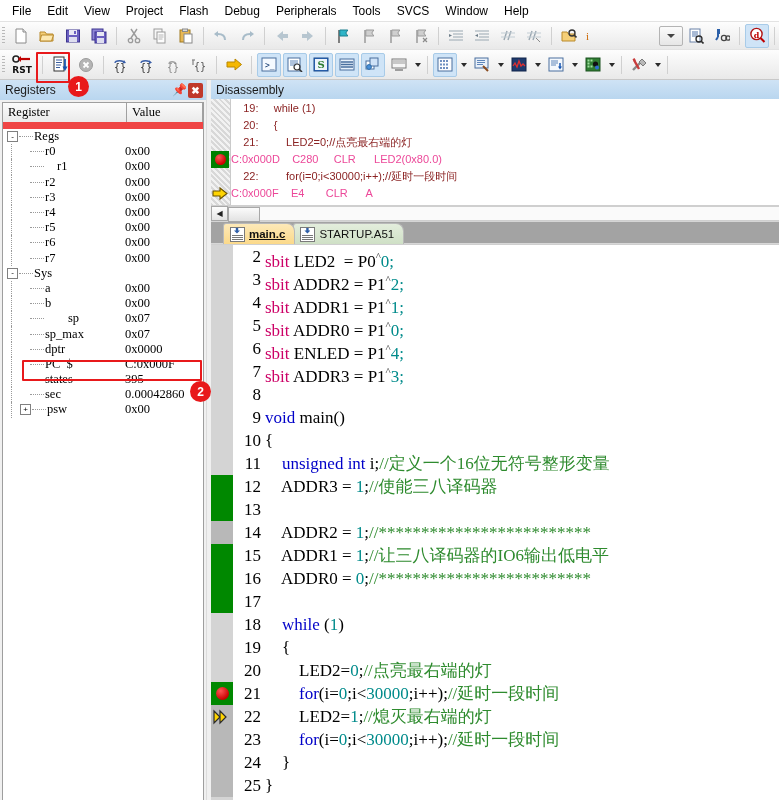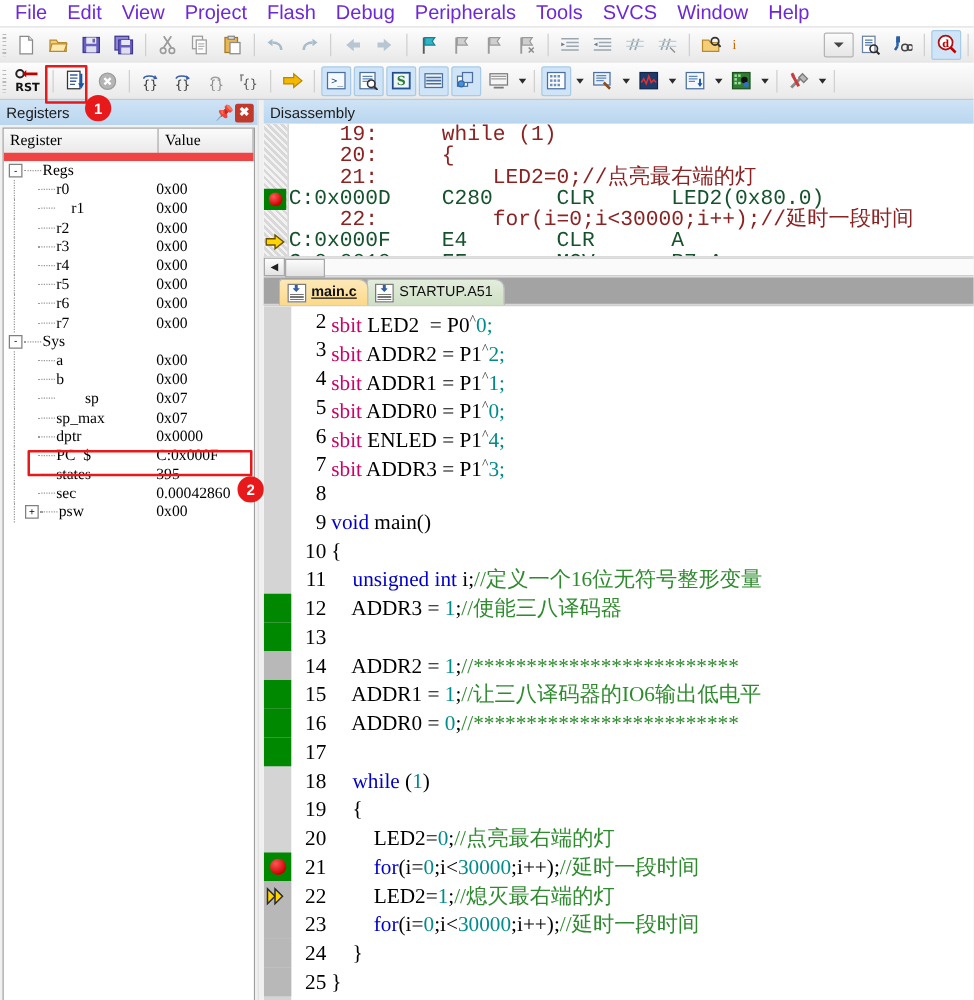--- a/index.html
+++ b/index.html
@@ -18,22 +18,22 @@
   
   .menubar {
     height: 21px;
     background: #ffffff;
     display: flex;
     align-items: center;
     padding-left: 4px;
     border-bottom: 0px;
   }
   .menu-item {
-    font-size: 16px;
-    color: #6d28d9;
+    font-size: 12px;
+    color: #000000;
     padding: 2px 8px;
     cursor: default;
     white-space: nowrap;
   }
 
   
   .toolbar {
     height: 27px;
     background: linear-gradient(to bottom,#fdfdfd 0%, #f2f2f2 55%, #e9e9e9 100%);
     display: flex;
@@ -301,33 +301,33 @@
   }
   .dis-gutter {
     width: 19px;
     background-image: repeating-linear-gradient(45deg,#d8d8d8 0 2px,#f2f2f2 2px 4px);
     border-right: 1px solid #cacaca;
     flex: none;
     position: relative;
   }
   .dis-lines {
     flex: 1;
-    font-family: Liberation Mono, monospace;
-    font-size: 17px;
+    font-family: Liberation Sans, sans-serif;
+    font-size: 11px;
     padding-top: 1px;
     overflow:hidden;
     position: relative;
   }
   .dis-line {
     height: 17px;
     line-height: 17px;
     white-space: pre;
     color: #8b2323;
   }
-  .dis-line.asm { color: #14532d; }
+  .dis-line.asm { color: #ec4899; }
   .dis-hscroll {
     height: 15px;
     background: #f0f0f0;
     display:flex;align-items:center;
     flex:none;
     border-bottom: 1px solid #d5d5d5;
   }
   .bp-dot {
     position: absolute;
     width: 18px; height: 17px;

